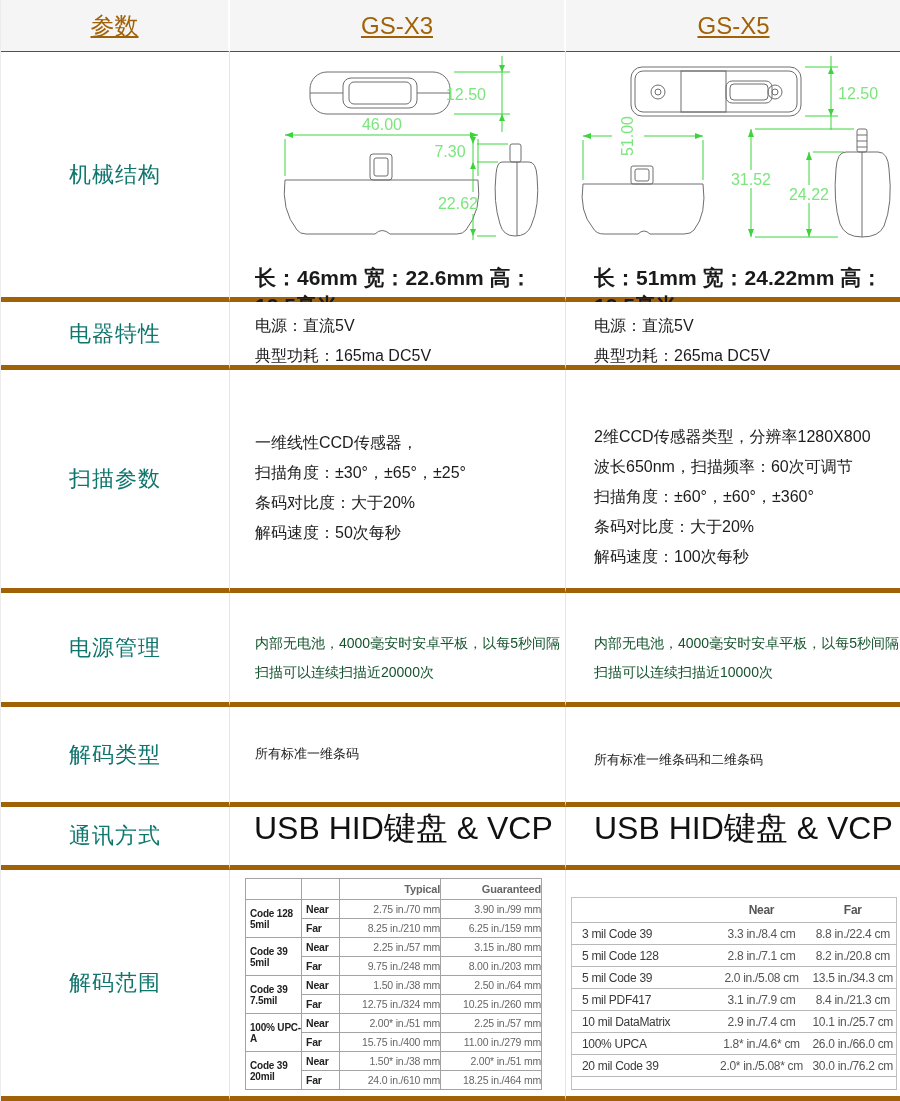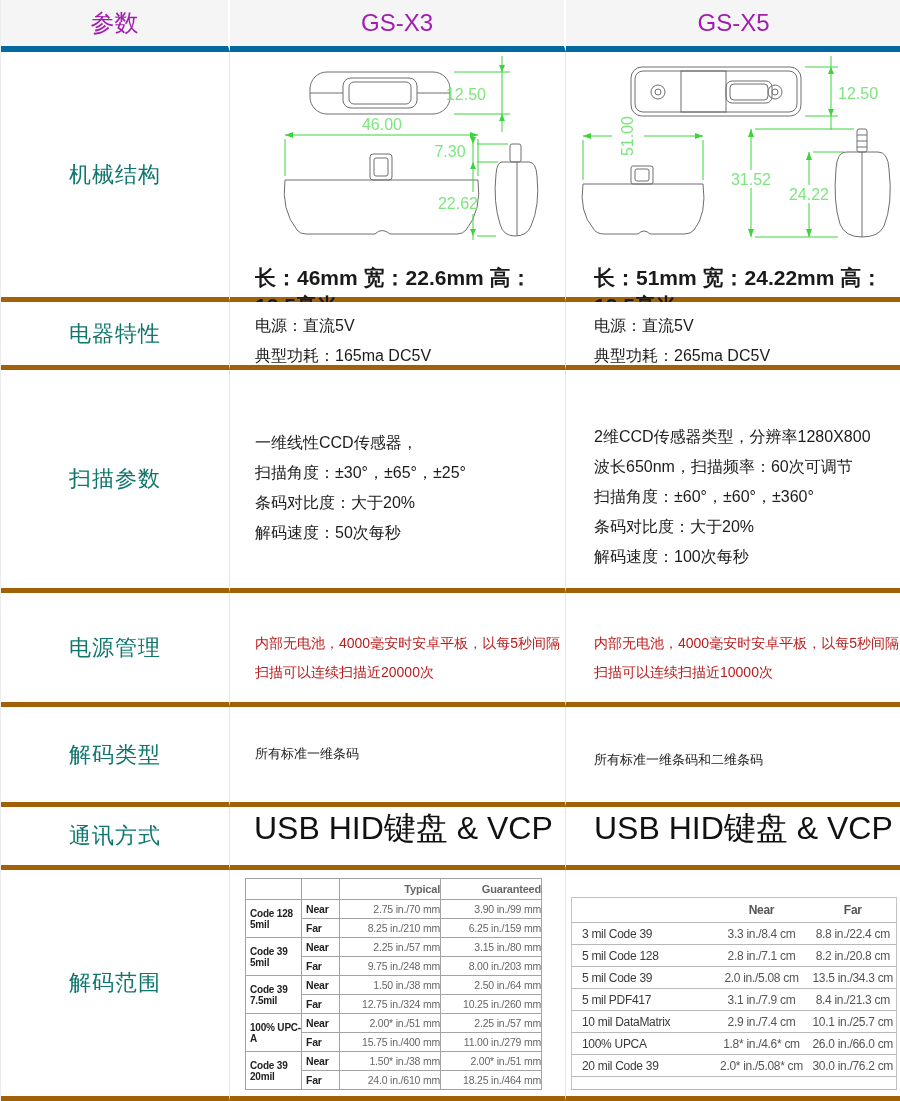--- a/index.html
+++ b/index.html
@@ -12,42 +12,42 @@
   .spec-grid {
     width: 900px; height: 1101px;
     display: grid;
     grid-template-columns: 229px 336px 335px;
     grid-template-rows: 52px 250px 68px 223px 114px 100px 63px 231px;
     border-left: 1px solid #ececec; border-right: 1px solid #ececec;
   }
   .cell { border-bottom: 5px solid #a16207; position: relative; background: #fff; }
   .c1, .c2 { border-right: 1px solid #e6e6e6; }
   .hdr { background: #f5f5f6; display: flex; align-items: center; justify-content: center;
-         font-size: 24px; color: #a21caf; border-bottom: 6px solid #0369a1; }
+         font-size: 24px; color: #a16207; border-bottom: 1px solid #0369a1; text-decoration: underline; }
   .hdr.c1, .hdr.c2 { border-right: 2px solid #fff; }
   .rowlabel { display: flex; align-items: center; justify-content: center;
               font-size: 22px; color: #0f766e; letter-spacing: 1px; text-align: center; }
   
   .mech { padding: 0; }
   .mech svg { position: absolute; top: 2px; left: 0; }
   .mech .dims-text { position: absolute; left: 25px; top: 212px; font-size: 21px;
                      font-weight: 600; color: #1a1a1a; line-height: 28px; }
   .mech.x5cell .dims-text { left: 28px; }
   .draw { stroke: #6e6e6e; stroke-width: 1; fill: none; }
   .dim  { stroke: #3cd43c; stroke-width: 1; fill: none; }
   .dimfill { fill: #3cd43c; stroke: none; }
   .dimtxt { fill: #7de57d; font-size: 16px; stroke: none; }
   
   .elec { padding: 9px 0 0 25px; font-size: 16px; line-height: 30px; color: #1c1c1c; }
   .elec.x5cell { padding-left: 28px; }
   
   .scan { padding: 58px 0 0 25px; font-size: 16px; line-height: 30px; color: #1c1c1c; }
   .scan.x5cell { padding: 52px 16px 0 28px; }
   
-  .pow { padding: 36px 0 0 25px; font-size: 14px; line-height: 29px; color: #b91c1c; }
+  .pow { padding: 36px 0 0 25px; font-size: 14px; line-height: 29px; color: #14532d; }
   .pow.x5cell { padding-left: 28px; }
   
   .dtype { padding: 38px 0 0 25px; font-size: 13px; color: #222; }
   .dtype.x5cell { padding: 44px 0 0 28px; }
   
   .comm { display: flex; align-items: flex-start; padding-left: 24px; font-size: 32px; color: #111; }
   .comm.x5cell { padding-left: 28px; }
   
   .rangecell { padding: 0; }
   table.x3t { border-collapse: collapse; margin: 8px 0 0 15px;

